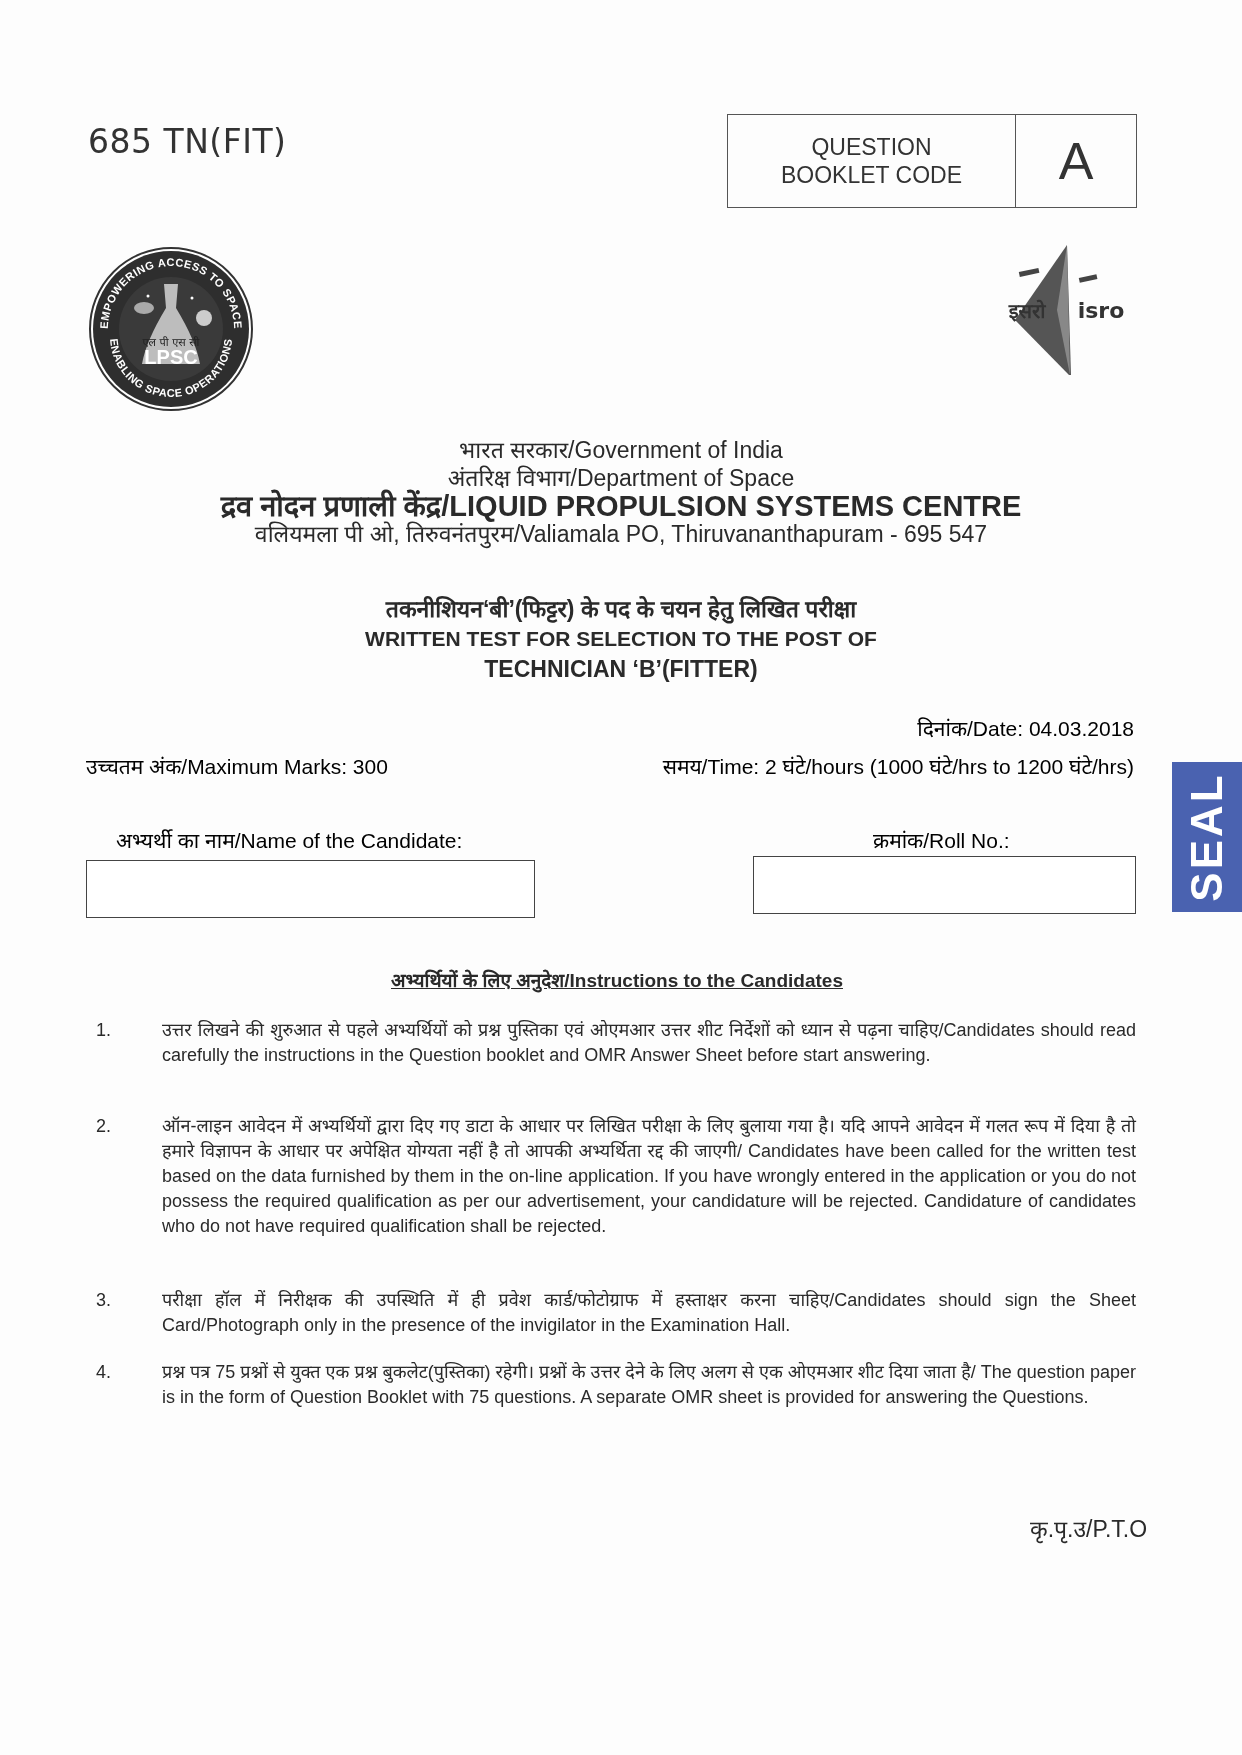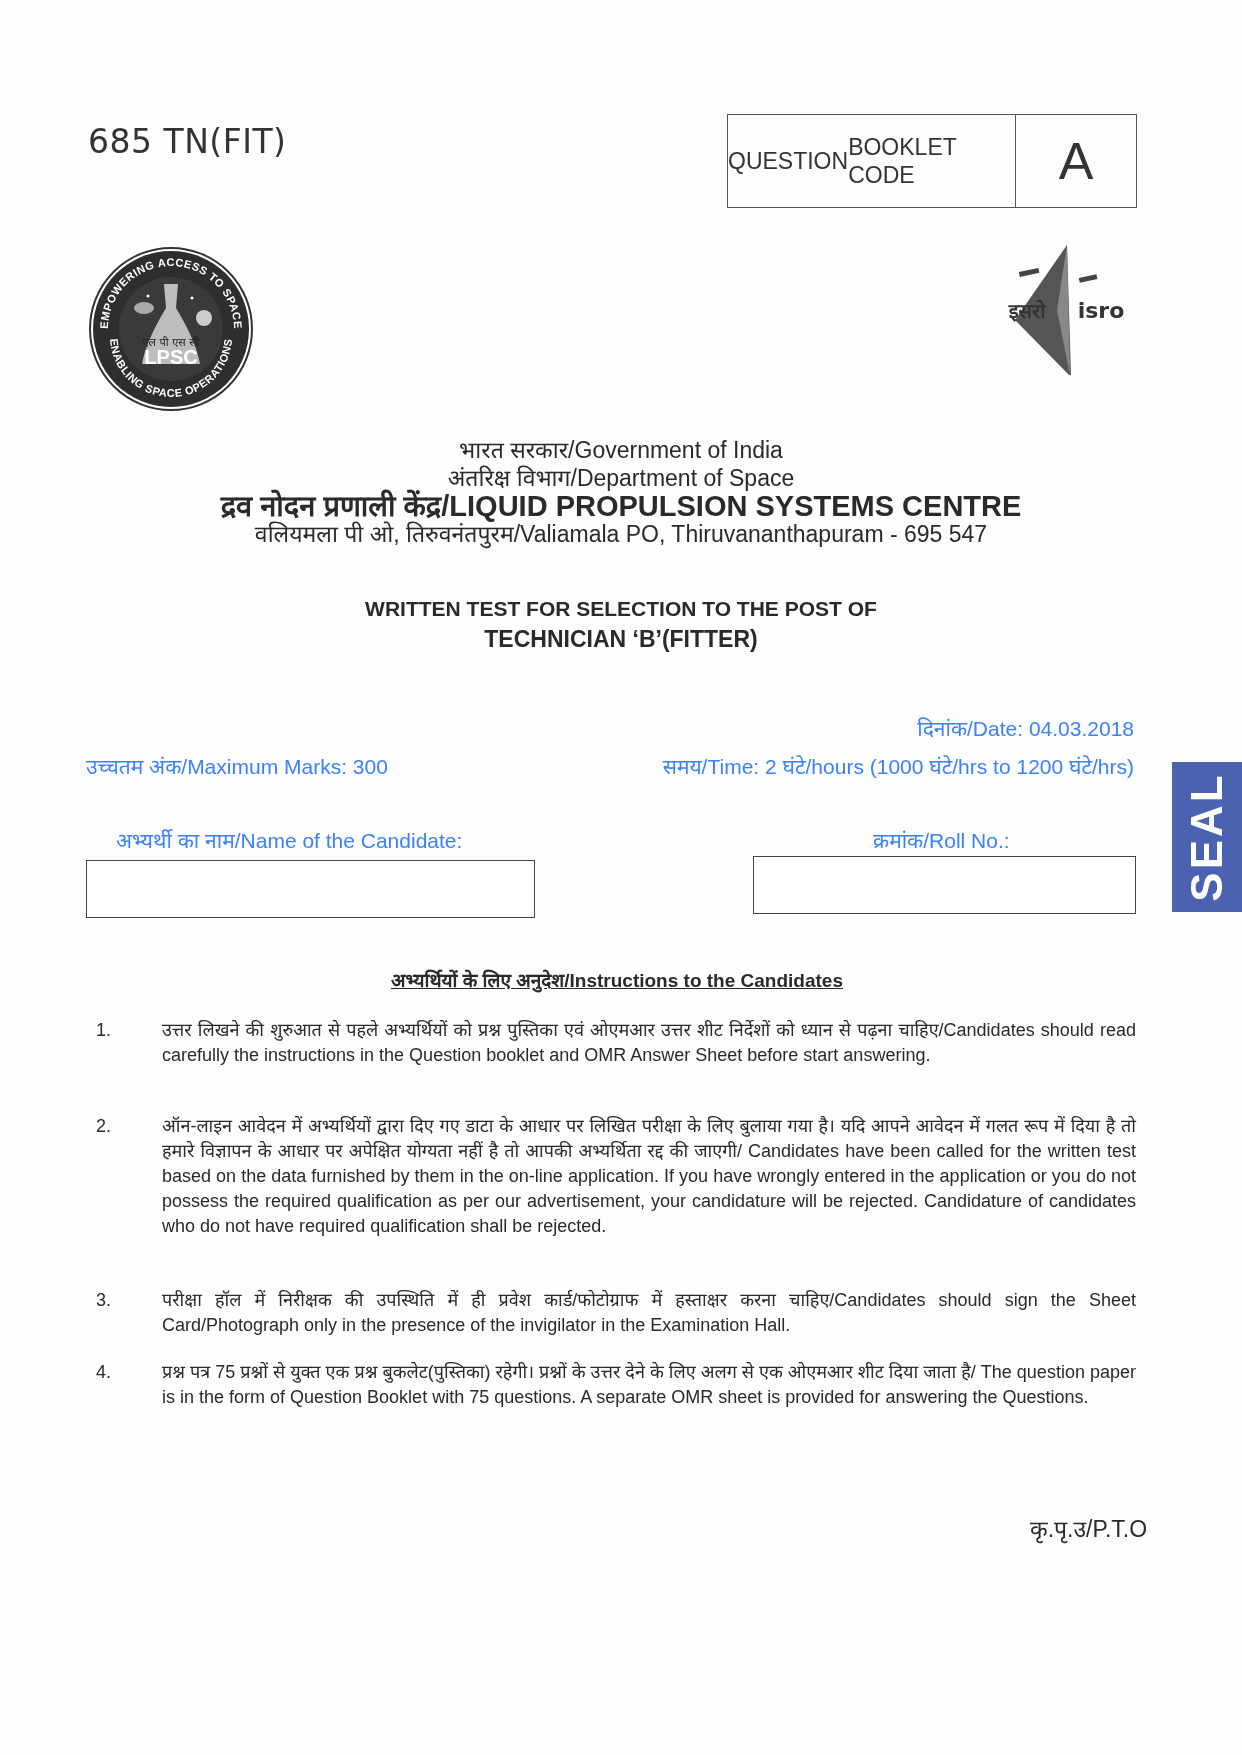--- a/index.html
+++ b/index.html
@@ -12,41 +12,41 @@
   .code-title {
     left: 88px; top: 122px; font-size: 33px; color: #333;
     font-family: "DejaVu Sans", sans-serif; letter-spacing: 0.5px;
   }
   .booklet-box {
     left: 727px; top: 114px; width: 408px; height: 92px;
     border: 1.5px solid #555; display: flex;
   }
   .booklet-label {
     width: 287px; border-right: 1.5px solid #555;
-    display: flex; flex-direction: row; align-items: center; justify-content: center;
+    display: flex; flex-direction: column; align-items: center; justify-content: center;
     font-size: 23px; line-height: 28px; color: #333;
   }
   .booklet-letter {
     flex: 1; display: flex; align-items: center; justify-content: center;
     font-size: 52px; color: #333;
   }
   .lpsc-logo { left: 88px; top: 246px; width: 166px; height: 166px; }
   .isro-logo { left: 985px; top: 240px; width: 150px; height: 135px; }
   .center-block {
     left: 0; width: 1242px; text-align: center;
   }
   .hdr-line {
     font-family: "Liberation Sans Narrow", "Liberation Sans", sans-serif;
     font-size: 23px; line-height: 28px; color: #2a2a2a;
   }
   .hdr-bold { font-weight: bold; font-size: 29px; }
   .title-hi { font-size: 23px; font-weight: bold; }
   .title-en { font-size: 21px; font-weight: bold; }
   .title-post { font-size: 23px; font-weight: bold; }
-  .meta { font-size: 21px; color: #3b82f6; }
+  .meta { font-size: 21px; color: #000000; }
   .input-box { border: 1.5px solid #444; background: #fff; }
   .seal {
     left: 1172px; top: 762px; width: 70px; height: 150px;
     background: #4a62b0; color: #fff;
     display: flex; align-items: center; justify-content: center;
   }
   .seal span {
     transform: rotate(-90deg); font-size: 44px; font-weight: bold; letter-spacing: 3px;
     white-space: nowrap;
   }
@@ -110,20 +110,21 @@
 </div>
 
 <div class="abs center-block" style="top:436px;">
   <div class="hdr-line">भारत सरकार/Government of India</div>
   <div class="hdr-line">अंतरिक्ष विभाग/Department of Space</div>
   <div class="hdr-line hdr-bold">द्रव नोदन प्रणाली केंद्र/LIQUID PROPULSION SYSTEMS CENTRE</div>
   <div class="hdr-line">वलियमला पी ओ, तिरुवनंतपुरम/Valiamala PO, Thiruvananthapuram - 695 547</div>
 </div>
 
 <div class="abs center-block" style="top:594px;">
+  <div class="title-hi" style="line-height:30px;">तकनीशियन‘बी’(फिट्टर) के पद के चयन हेतु लिखित परीक्षा</div>
   <div class="title-en" style="line-height:30px;">WRITTEN TEST FOR SELECTION TO THE POST OF</div>
   <div class="title-post" style="line-height:30px;">TECHNICIAN ‘B’(FITTER)</div>
 </div>
 
 <div class="abs meta" style="right:108px; top:714px;">दिनांक/Date: 04.03.2018</div>
 <div class="abs meta" style="left:86px; top:752px;">उच्चतम अंक/Maximum Marks: 300</div>
 <div class="abs meta" style="right:108px; top:752px;">समय/Time: 2 घंटे/hours (1000 घंटे/hrs to 1200 घंटे/hrs)</div>
 
 <div class="abs meta" style="left:116px; top:826px;">अभ्यर्थी का नाम/Name of the Candidate:</div>
 <div class="abs input-box" style="left:86px; top:860px; width:447px; height:56px;"></div>

